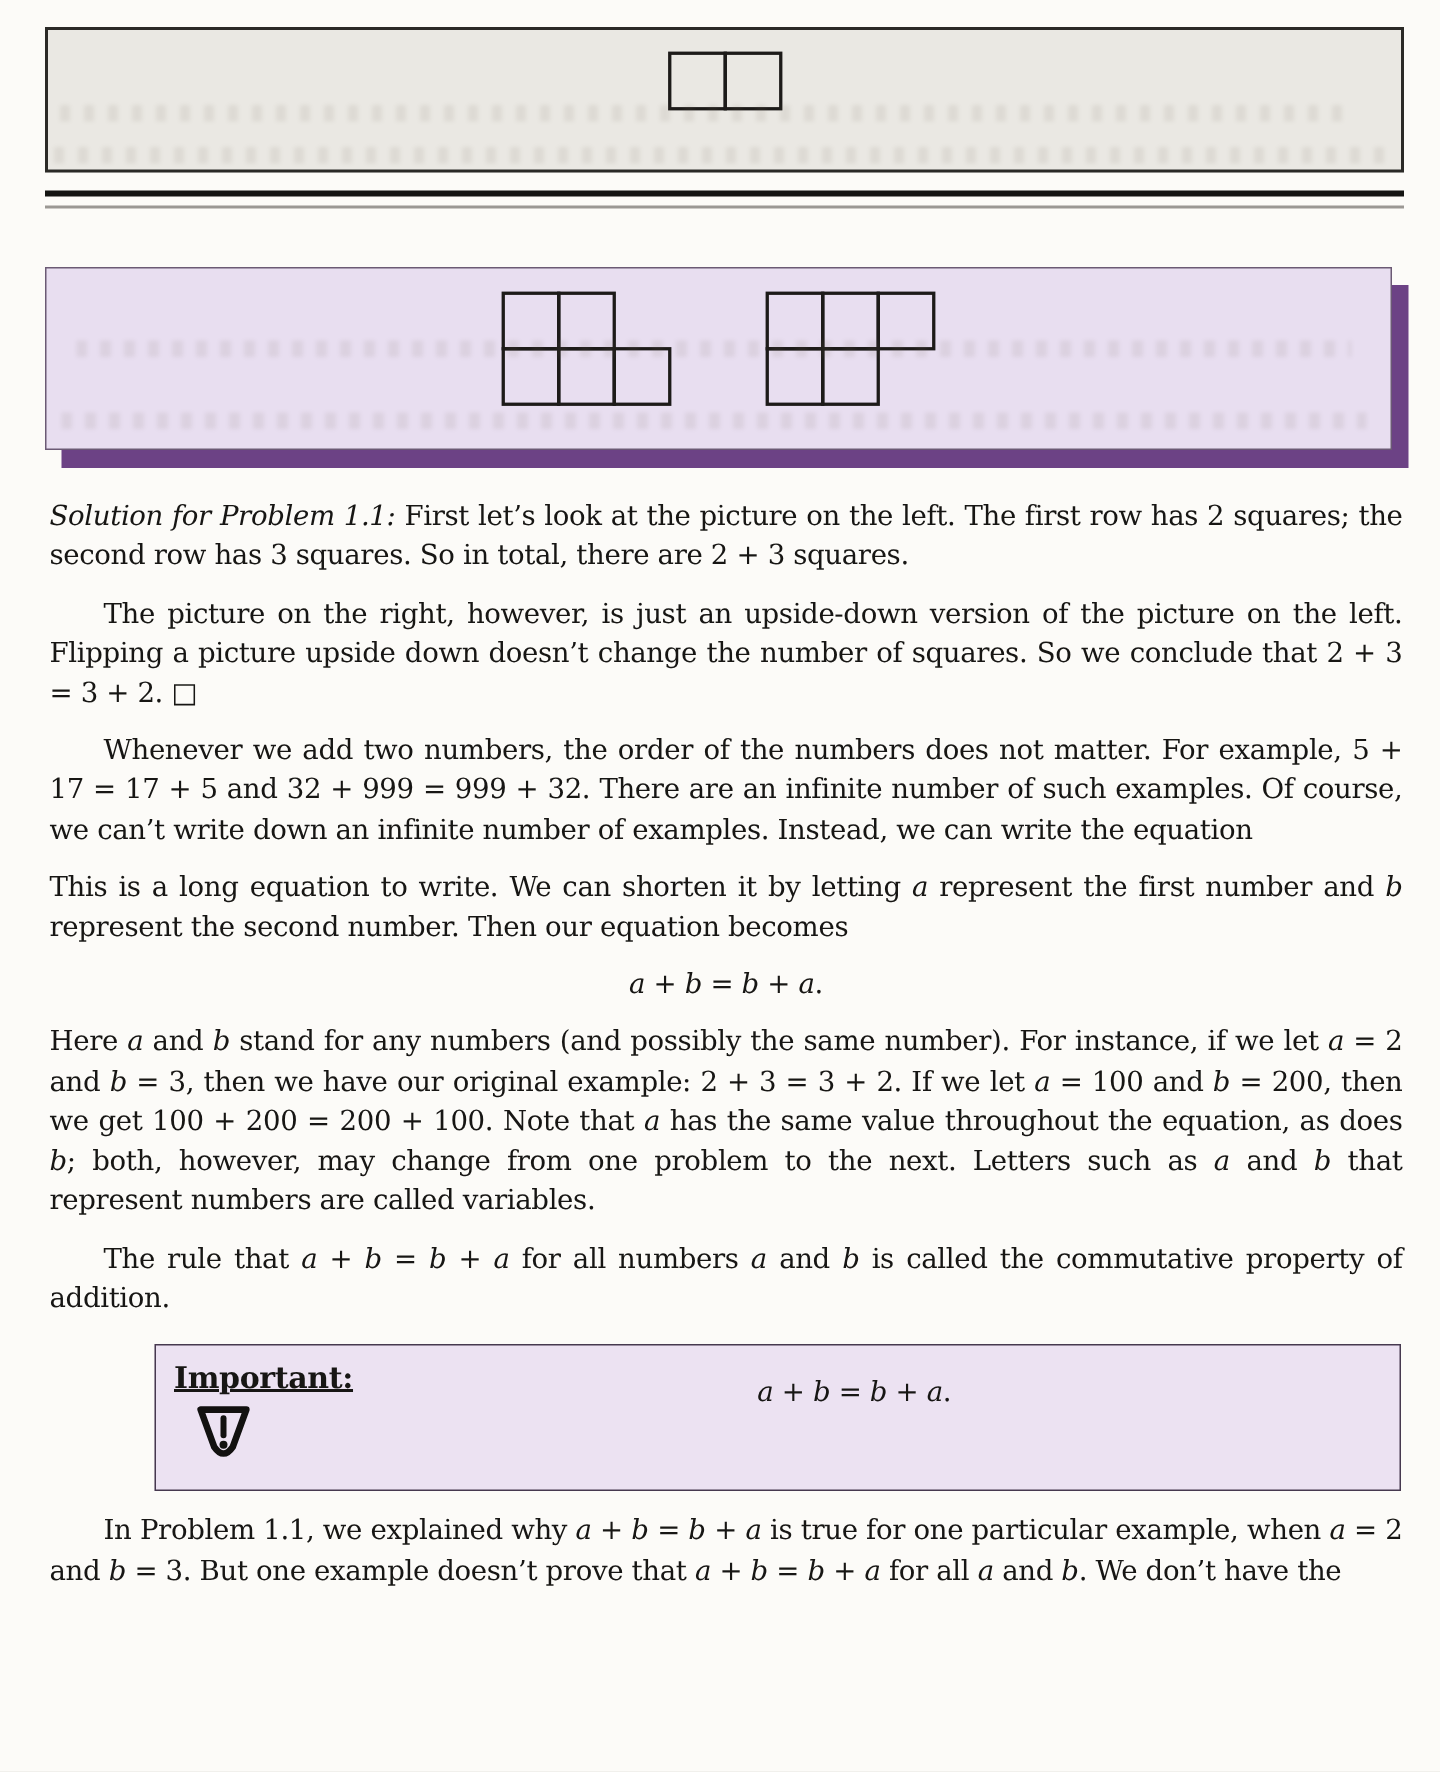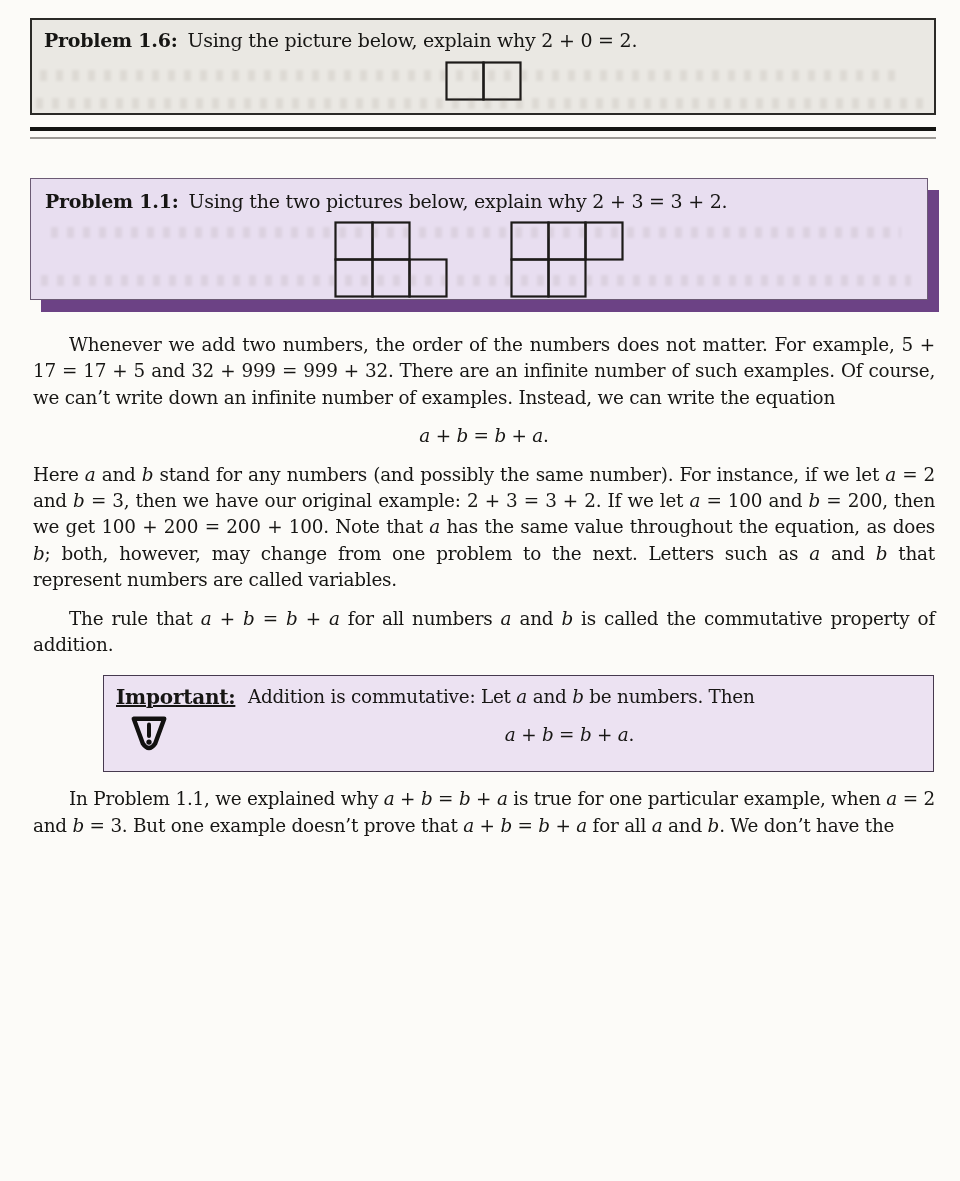--- a/index.html
+++ b/index.html
@@ -61,44 +61,38 @@
   .imp-eq { text-align:center; margin-top:11px; padding-right:30px; }
 </style>
 </head>
 <body>
 
 <div class="page">
 
   <section class="problem-box box-gray">
     <div class="ghost" style="top:50px; left:8px; width:860px;"></div>
     <div class="ghost" style="top:78px; left:4px; width:890px;"></div>
-    <p class="box-head">
-      <span class="lbl">Problem 1.6:</span><span>Using the picture below, explain why 2 + 0 = 2.</span>
-    </p>
     <div class="fig-row">
       <div>
           <svg width="77" height="40" viewBox="0 0 77 40" class="squares">
             <rect x="1.5" y="1.5" width="37" height="37" fill="none" stroke="#1d1b19" stroke-width="2.2"></rect>
             <rect x="38.5" y="1.5" width="37" height="37" fill="none" stroke="#1d1b19" stroke-width="2.2"></rect>
           </svg>
         </div>
     </div>
   </section>
 
   <div class="double-rule">
     <div class="rule-thick"></div>
     <div class="rule-thin"></div>
   </div>
 
   <section class="problem-box box-purple">
     <div class="ghost" style="top:48px; left:20px; width:850px;"></div>
     <div class="ghost" style="top:96px; left:10px; width:870px;"></div>
-    <p class="box-head">
-      <span class="lbl">Problem 1.1:</span><span>Using the two pictures below, explain why 2 + 3 = 3 + 2.</span>
-    </p>
     <div class="fig-row">
       <div>
           <svg width="114" height="77" viewBox="0 0 114 77" class="squares">
             <rect x="1.5" y="1.5" width="37" height="37" fill="none" stroke="#1d1b19" stroke-width="2.2"></rect>
             <rect x="38.5" y="1.5" width="37" height="37" fill="none" stroke="#1d1b19" stroke-width="2.2"></rect>
             <rect x="1.5" y="38.5" width="37" height="37" fill="none" stroke="#1d1b19" stroke-width="2.2"></rect>
             <rect x="38.5" y="38.5" width="37" height="37" fill="none" stroke="#1d1b19" stroke-width="2.2"></rect>
             <rect x="75.5" y="38.5" width="37" height="37" fill="none" stroke="#1d1b19" stroke-width="2.2"></rect>
           </svg>
         </div>
@@ -108,37 +102,39 @@
             <rect x="38.5" y="1.5" width="37" height="37" fill="none" stroke="#1d1b19" stroke-width="2.2"></rect>
             <rect x="75.5" y="1.5" width="37" height="37" fill="none" stroke="#1d1b19" stroke-width="2.2"></rect>
             <rect x="1.5" y="38.5" width="37" height="37" fill="none" stroke="#1d1b19" stroke-width="2.2"></rect>
             <rect x="38.5" y="38.5" width="37" height="37" fill="none" stroke="#1d1b19" stroke-width="2.2"></rect>
           </svg>
         </div>
     </div>
   </section>
 
   <main class="body-text">
+    <p class="para"><span class="seg-i">Solution for Problem 1.1:</span><span>  First let’s look at the picture on the left.  The first row has 2 squares; the second row has 3 squares.  So in total, there are 2 + 3 squares.</span></p>
+    <p class="para indent"><span>The picture on the right, however, is just an upside-down version of the picture on the left.  Flipping a picture upside down doesn’t change the number of squares.  So we conclude that 2 + 3 = 3 + 2. □</span></p>
     <p class="para indent"><span>Whenever we add two numbers, the order of the numbers does not matter.  For example, 5 + 17 = 17 + 5 and 32 + 999 = 999 + 32.  There are an infinite number of such examples.  Of course, we can’t write down an infinite number of examples.  Instead, we can write the equation</span></p>
+    <p class="para"><span>This is a long equation to write.  We can shorten it by letting </span><span class="seg-i">a</span><span> represent the first number and </span><span class="seg-i">b</span><span> represent the second number.  Then our equation becomes</span></p>
     <p class="para eq"><span class="seg-i">a</span><span> + </span><span class="seg-i">b</span><span> = </span><span class="seg-i">b</span><span> + </span><span class="seg-i">a</span><span>.</span></p>
     <p class="para"><span>Here </span><span class="seg-i">a</span><span> and </span><span class="seg-i">b</span><span> stand for any numbers (and possibly the same number).  For instance, if we let </span><span class="seg-i">a</span><span> = 2 and </span><span class="seg-i">b</span><span> = 3, then we have our original example: 2 + 3 = 3 + 2.  If we let </span><span class="seg-i">a</span><span> = 100 and </span><span class="seg-i">b</span><span> = 200, then we get 100 + 200 = 200 + 100.  Note that </span><span class="seg-i">a</span><span> has the same value throughout the equation, as does </span><span class="seg-i">b</span><span>; both, however, may change from one problem to the next.  Letters such as </span><span class="seg-i">a</span><span> and </span><span class="seg-i">b</span><span> that represent numbers are called </span><span class="seg-b">variables</span><span>.</span></p>
     <p class="para indent"><span>The rule that </span><span class="seg-i">a</span><span> + </span><span class="seg-i">b</span><span> = </span><span class="seg-i">b</span><span> + </span><span class="seg-i">a</span><span> for all numbers </span><span class="seg-i">a</span><span> and </span><span class="seg-i">b</span><span> is called the </span><span class="seg-b">commutative property</span><span> of addition.</span></p>
 
     <section class="important-box">
       <div class="imp-label-col">
         <div class="imp-label">Important:</div>
         <div class="imp-icon">
           <svg width="42" height="40" viewBox="0 0 44 42">
             <path d="M6 5 H38 L28.5 31 Q22 40.5 15.5 31 Z" fill="none" stroke="#121110" stroke-width="4.6" stroke-linejoin="round"></path>
             <line x1="22" y1="11" x2="22" y2="23" stroke="#121110" stroke-width="4.2" stroke-linecap="round"></line>
             <circle cx="22" cy="29.5" r="2.8" fill="#121110"></circle>
           </svg>
         </div>
       </div>
       <div class="imp-content">
-        <div><span class="seg-b">Addition is commutative:</span><span> Let </span><span class="seg-i">a</span><span> and </span><span class="seg-i">b</span><span> be numbers.  Then</span></div>
         <div class="imp-eq"><span class="seg-i">a</span><span> + </span><span class="seg-i">b</span><span> = </span><span class="seg-i">b</span><span> + </span><span class="seg-i">a</span><span>.</span></div>
       </div>
     </section>
 
     <p class="para indent"><span>In Problem 1.1, we explained why </span><span class="seg-i">a</span><span> + </span><span class="seg-i">b</span><span> = </span><span class="seg-i">b</span><span> + </span><span class="seg-i">a</span><span> is true for one particular example, when </span><span class="seg-i">a</span><span> = 2 and </span><span class="seg-i">b</span><span> = 3.  But one example doesn’t prove that </span><span class="seg-i">a</span><span> + </span><span class="seg-i">b</span><span> = </span><span class="seg-i">b</span><span> + </span><span class="seg-i">a</span><span> for all </span><span class="seg-i">a</span><span> and </span><span class="seg-i">b</span><span>.  We don’t have the</span></p>
   </main>
 </div>
 
 </body></html>

